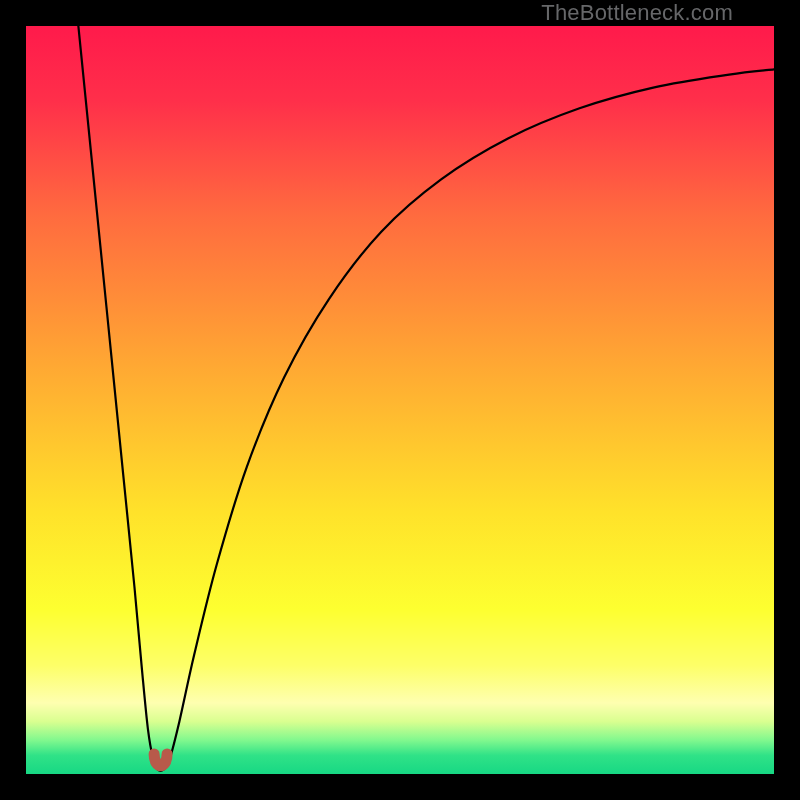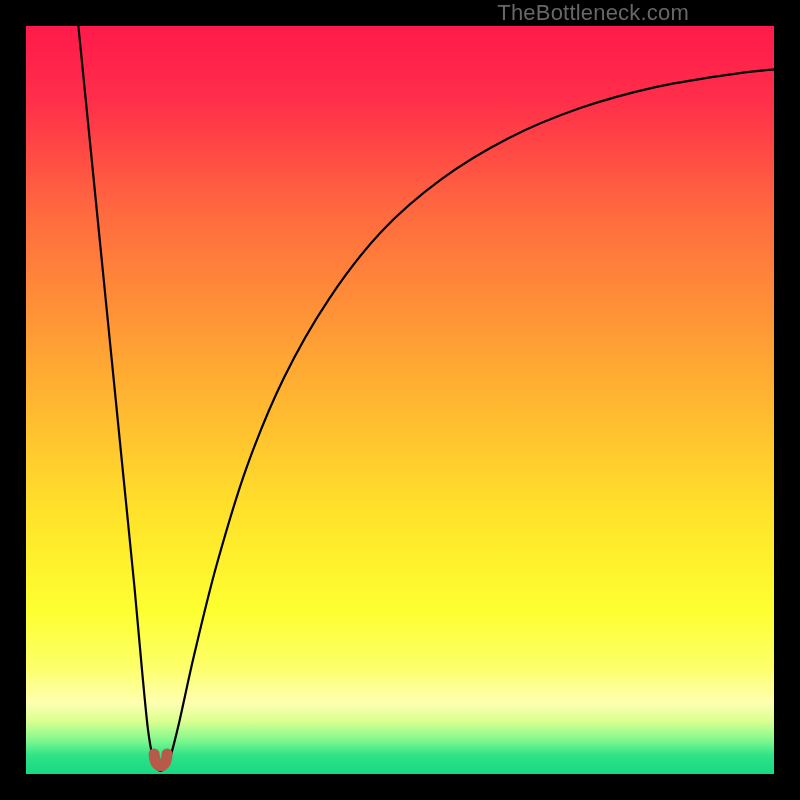--- a/index.html
+++ b/index.html
@@ -9,20 +9,21 @@
     height: 800px;
     background: #000;
     overflow: hidden;
     font-family: Arial, Helvetica, sans-serif;
   }
   .frame {
     position: relative;
     width: 719px;
     height: 800px;
     background: #000;
+    padding-left: 44px;
   }
   .plot-area {
     position: absolute;
     left: 26px;
     top: 26px;
     width: 748px;
     height: 748px;
     overflow: hidden;
   }
   .gradient-bg {

